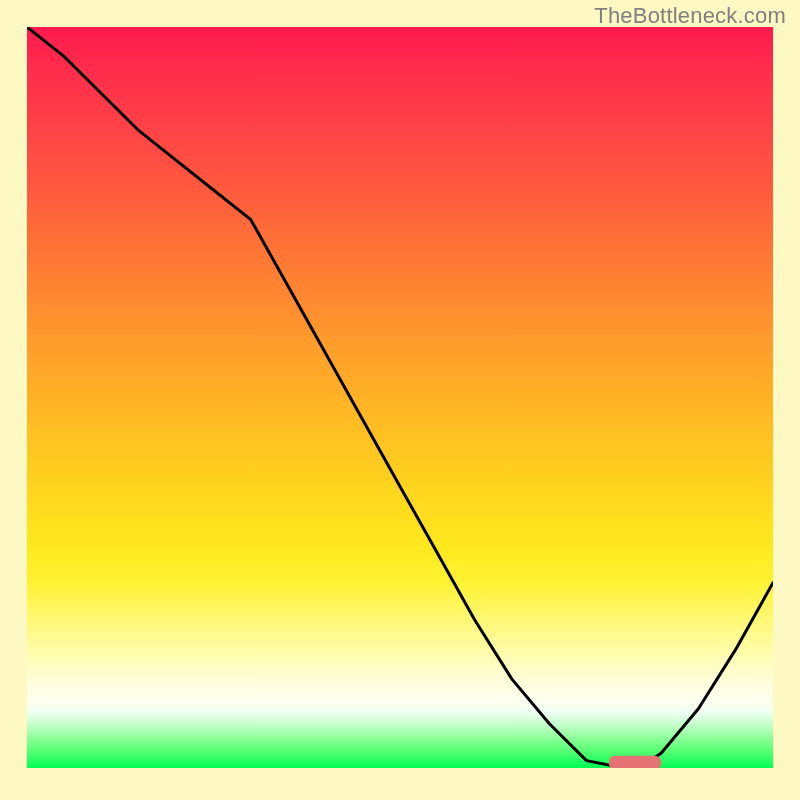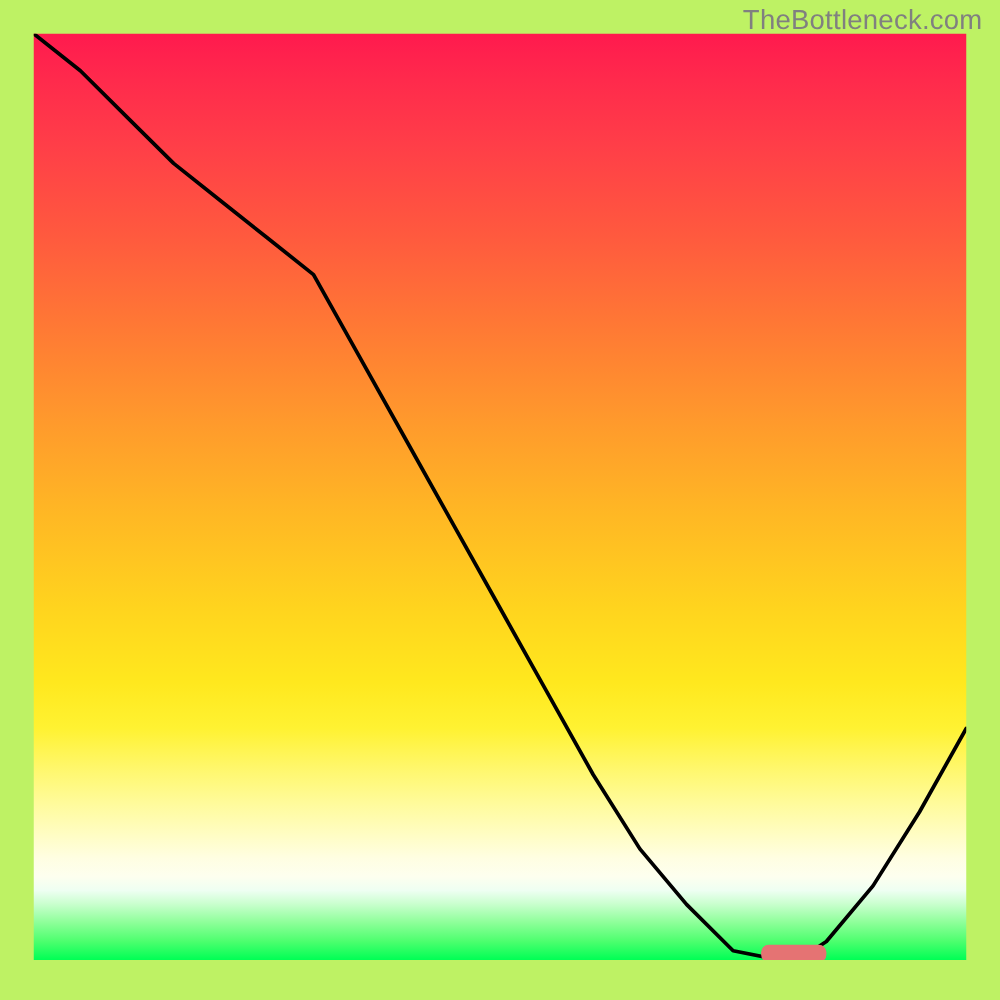--- a/index.html
+++ b/index.html
@@ -10,21 +10,21 @@
     background: #000;
     overflow: hidden;
     font-family: Arial, Helvetica, sans-serif;
   }
   .frame {
     position: absolute;
     left: 0;
     top: 0;
     width: 800px;
     height: 800px;
-    background: #bef264;
+    background: #fef9c3;
   }
   .chart-area {
     position: absolute;
     left: 27px;
     top: 27px;
     width: 746px;
     height: 741px;
     
     background: linear-gradient(to bottom,
       #ff1a4e 0%,

